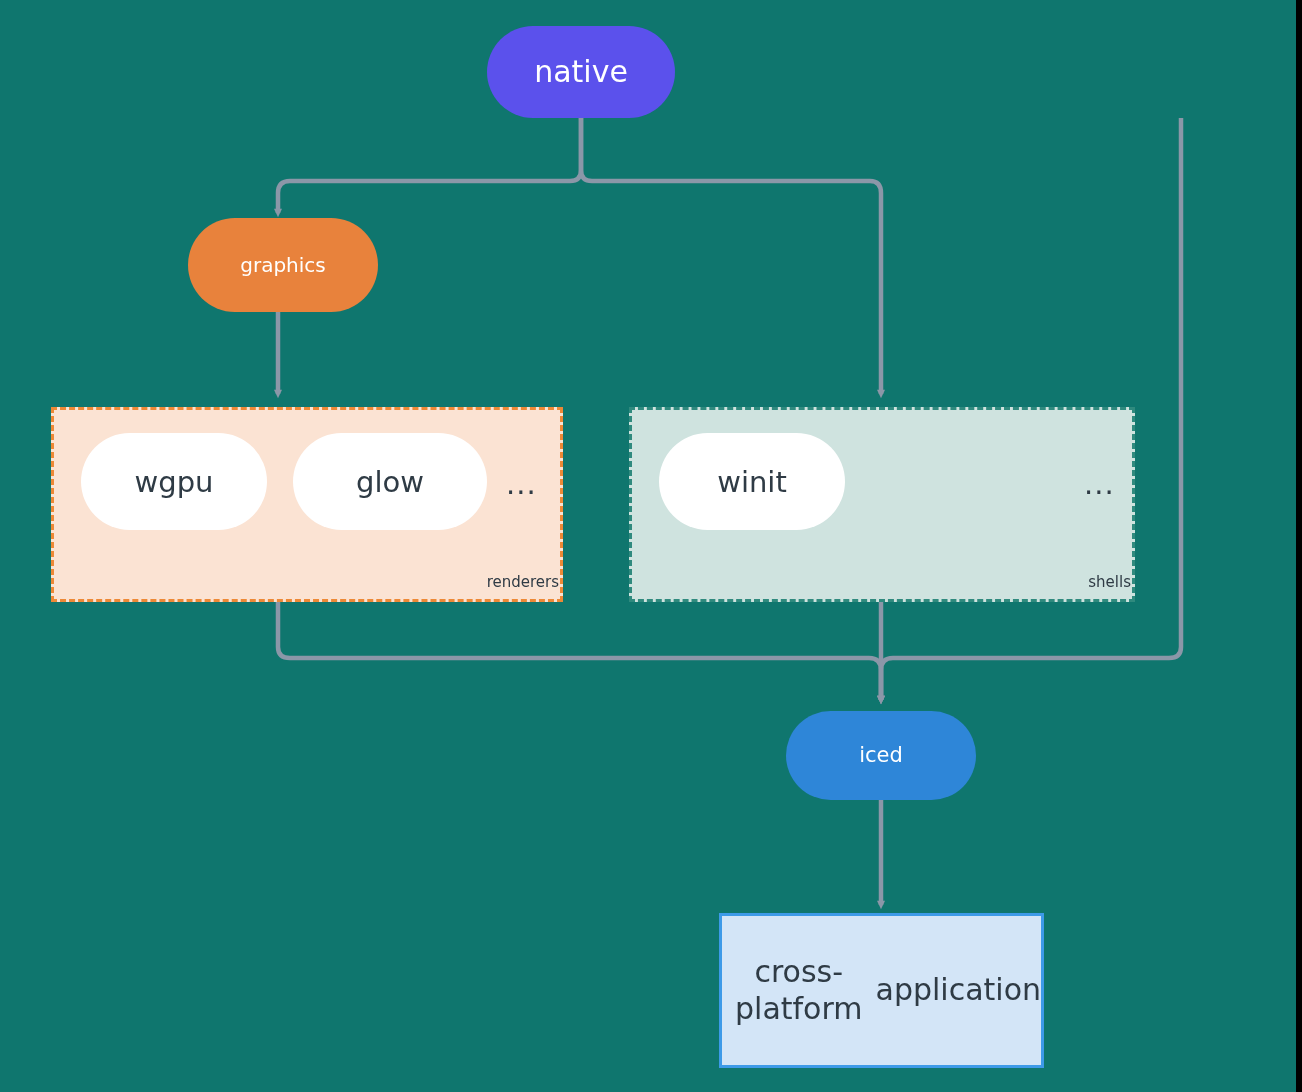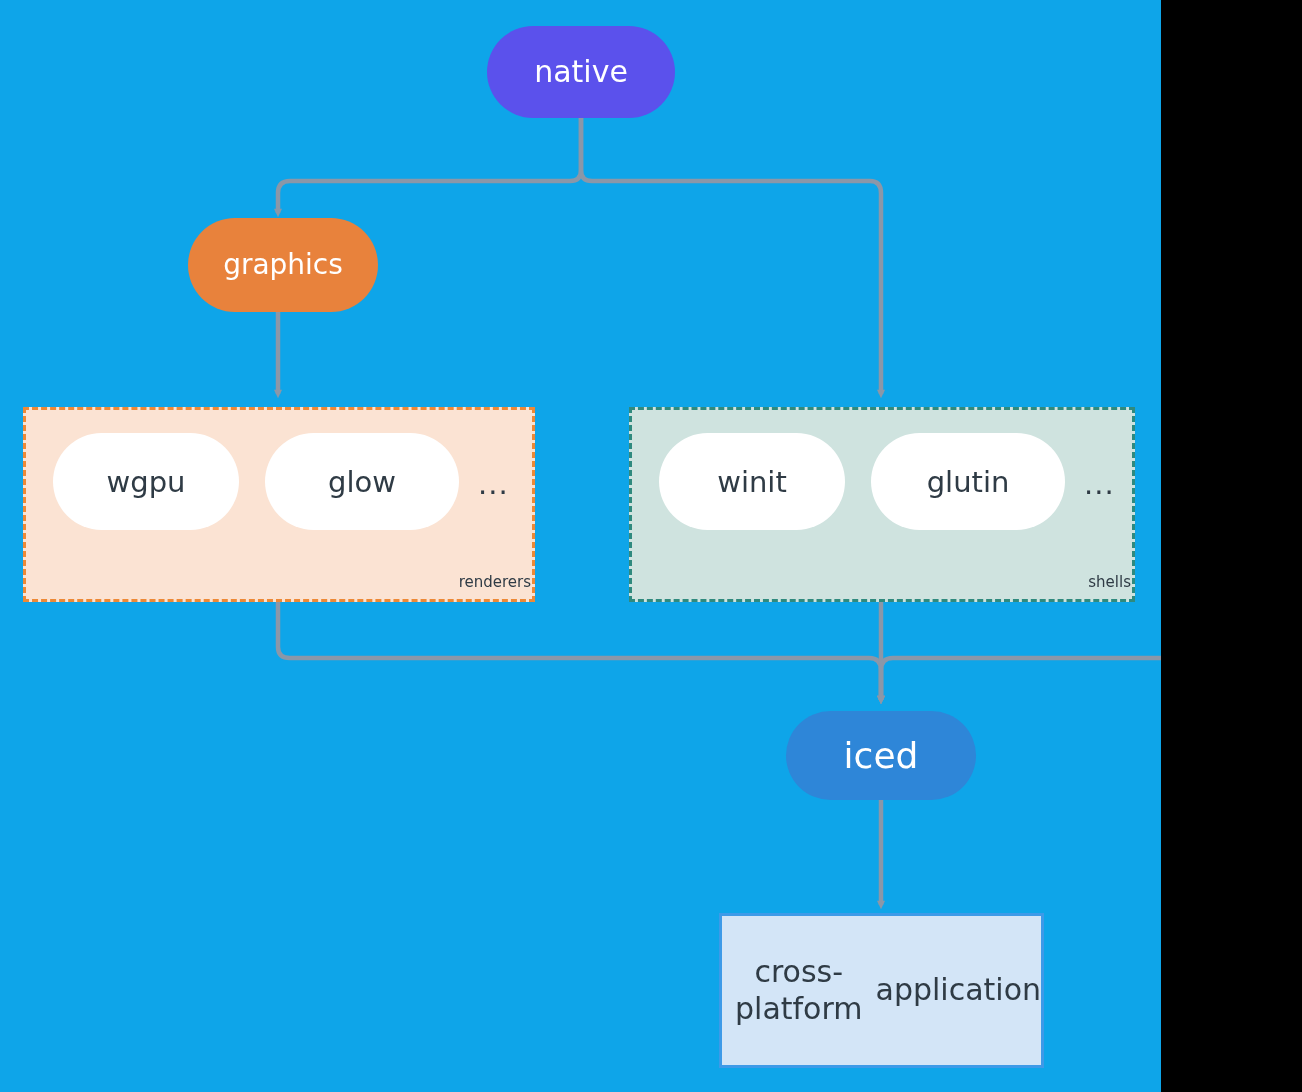--- a/index.html
+++ b/index.html
@@ -5,23 +5,23 @@
   html, body {
     margin: 0;
     padding: 0;
     background: #000000;
   }
   body {
     font-family: "DejaVu Sans", sans-serif;
   }
   #diagram-root {
     position: relative;
-    width: 1161px;
+    width: 1296px;
     height: 1092px;
-    background: #0ea5e9;
+    background: #0f766e;
     overflow: hidden;
   }
   svg.edges {
     position: absolute;
     left: 0;
     top: 0;
     width: 1302px;
     height: 1092px;
     pointer-events: none;
   }
@@ -39,35 +39,36 @@
     border-radius: 999px;
   }
   .pill-native, .pill-web {
     background: #5b51ec;
     color: #ffffff;
     font-size: 30px;
   }
   .pill-graphics {
     background: #e8823c;
     color: #ffffff;
-    font-size: 28px;
+    font-size: 20px;
   }
   .pill-iced {
     background: #2e86d8;
     color: #ffffff;
-    font-size: 36px;
+    font-size: 21px;
   }
   
   .group {
     position: absolute;
     box-sizing: border-box;
   }
   .group-renderers {
     background: #fbe3d3;
     border: 3px dashed #ed8936;
+    margin-left: 28px;
   }
   .group-shells {
     background: #cfe3df;
     border: 3px dashed #2f8a7e;
     text-align: right;
   }
   .group-label {
     position: absolute;
     right: 1px;
     bottom: 8px;
@@ -144,23 +145,20 @@
       <span>glow</span>
     </div>
     <span class="ellipsis" style="left:452px; top:57px;">...</span>
     <span class="group-label">renderers</span>
   </div>
 
   <div class="group group-shells" style="left:629px; top:407px; width:506px; height:195px;">
     <div class="chip" style="left:27px; top:23px; width:186px; height:97px;">
       <span>winit</span>
     </div>
-    <div class="chip" style="left:239px; top:23px; width:194px; height:97px;">
-      <span>glutin</span>
-    </div>
     <span class="ellipsis" style="left:452px; top:57px;">...</span>
     <span class="group-label">shells</span>
   </div>
 
   <div class="node pill pill-iced" style="left:786px; top:711px; width:190px; height:89px;">
     <span>iced</span>
   </div>
 
   <div class="node rect-app" style="left:719px; top:913px; width:325px; height:155px;">
     <span>cross-platform</span>

